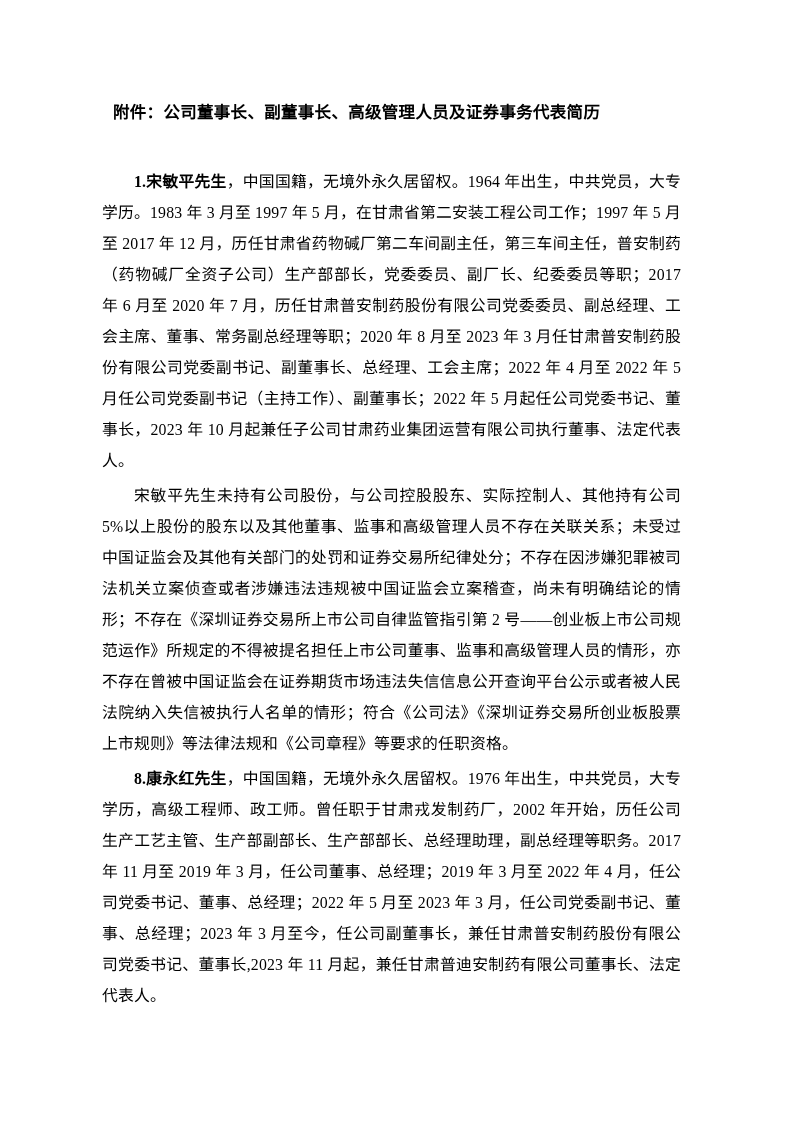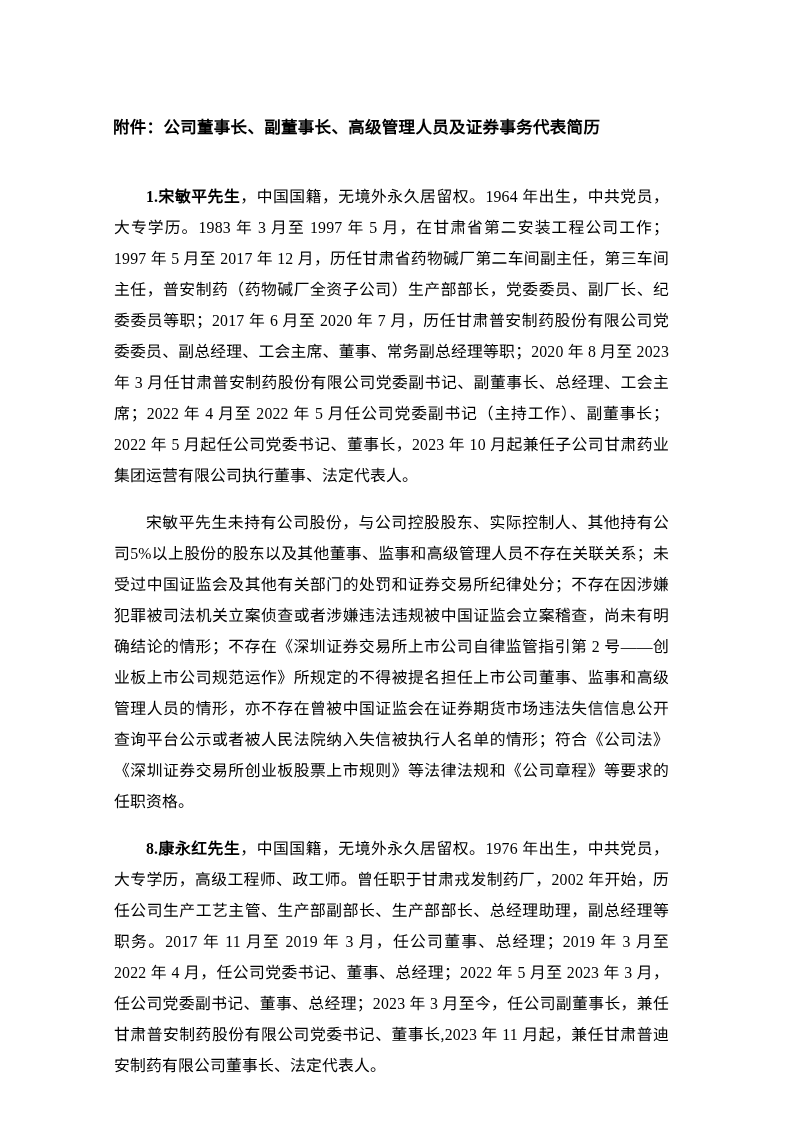--- a/index.html
+++ b/index.html
@@ -16,28 +16,28 @@
     box-sizing: border-box;
     padding: 97px 108px 40px 98px;
     font-family: "Liberation Serif", "DejaVu Serif", serif;
     color: #000000;
     overflow: hidden;
   }
   .doc-title {
     font-size: 16.5px;
     font-weight: bold;
     line-height: 31px;
-    margin: 15px 0 38px 15px;
+    margin: 0 0 38px 15px;
     letter-spacing: 0.3px;
     white-space: nowrap;
   }
   .para {
     font-size: 15.8px;
     line-height: 31px;
-    margin: 16px;
+    margin: 4px;
     text-align: justify;
     text-justify: inter-ideograph;
     text-indent: 32px;
     letter-spacing: 0.2px;
   }
   .para .lead {
     font-weight: bold;
   }
 </style>
 </head>

